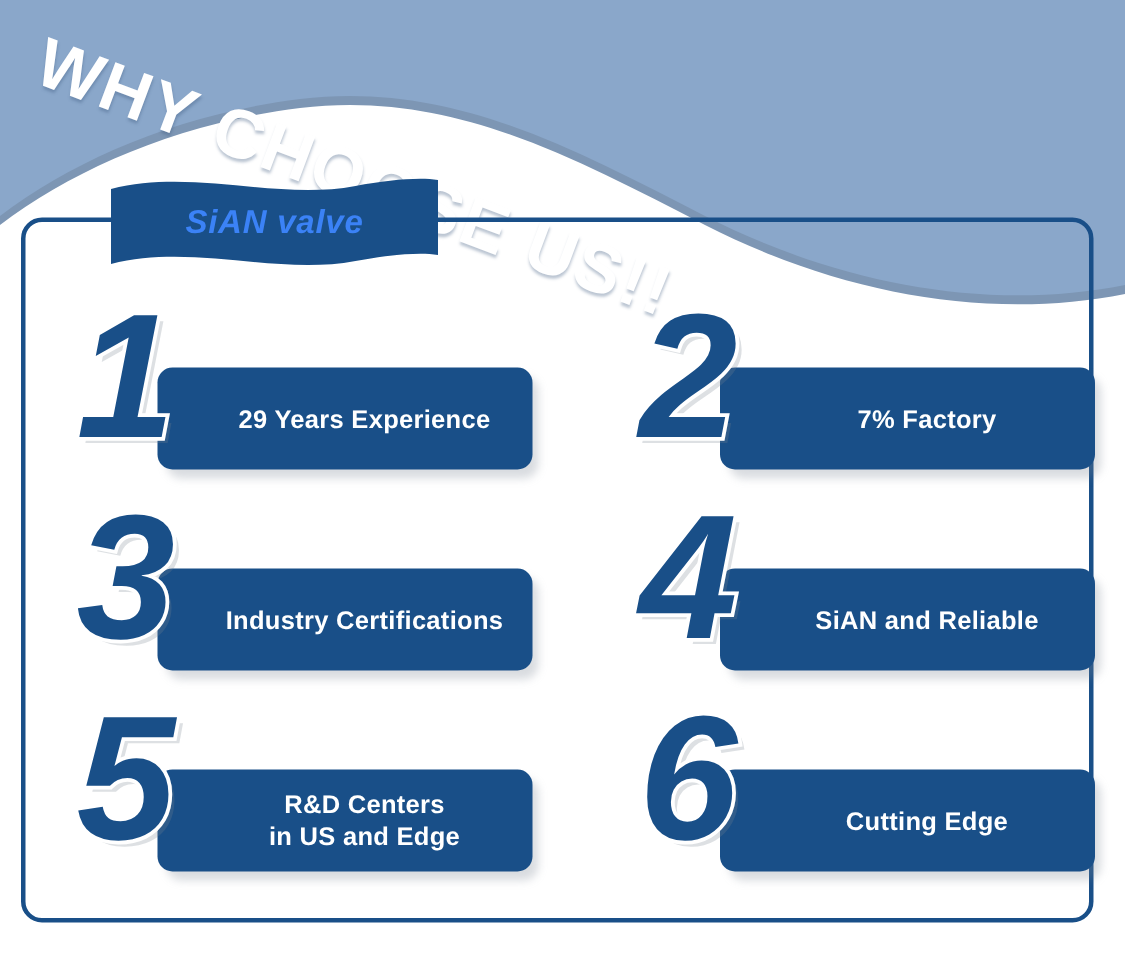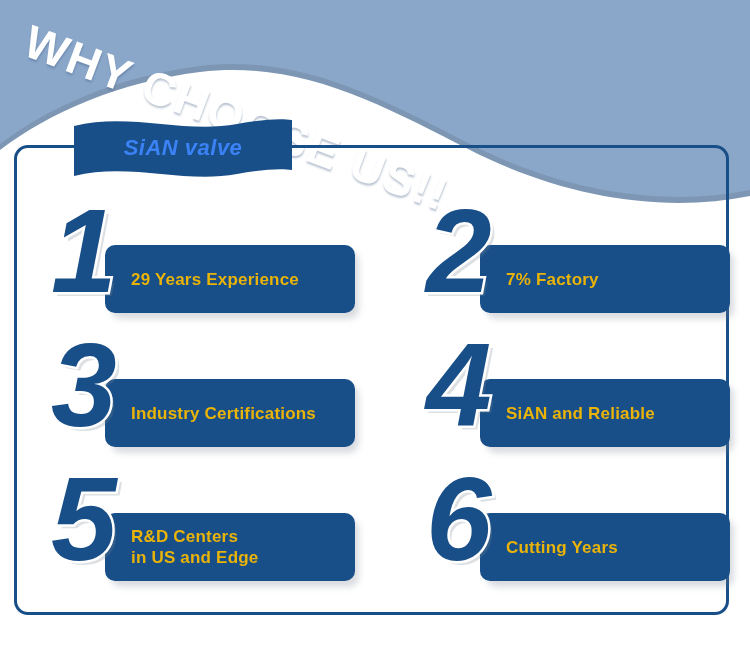--- a/index.html
+++ b/index.html
@@ -130,26 +130,27 @@
     height: 68px;
     background: #194F88;
     border-radius: 10px;
     box-sizing: border-box;
     display: flex;
     flex-direction: column;
     justify-content: center;
     padding-left: 26px;
   }
   .bar-line {
-    color: #eab308;
+    color: #ffffff;
     font-size: 17px;
     font-weight: bold;
     line-height: 21px;
     white-space: nowrap;
     letter-spacing: 0.2px;
+    text-align: center;
   }
   .numeral {
     position: absolute;
     left: 0;
     top: 2px;
     width: 110px;
     height: 130px;
     color: #194F88;
     font-size: 118px;
     font-weight: bold;
@@ -249,20 +250,20 @@
         <div class="bar">
           <div class="bar-line">R&amp;D Centers</div>
           <div class="bar-line">in US and Edge</div>
         </div>
         <div class="numeral">5</div>
       </div>
       <div class="item col-right">
         <div class="numeral-shadow">6</div>
         <div class="bar-shadow"></div>
         <div class="bar">
-          <div class="bar-line">Cutting Years</div>
+          <div class="bar-line">Cutting Edge</div>
         </div>
         <div class="numeral">6</div>
       </div>
     </div>
 
   </div>
 </div>
 
 </body></html>

